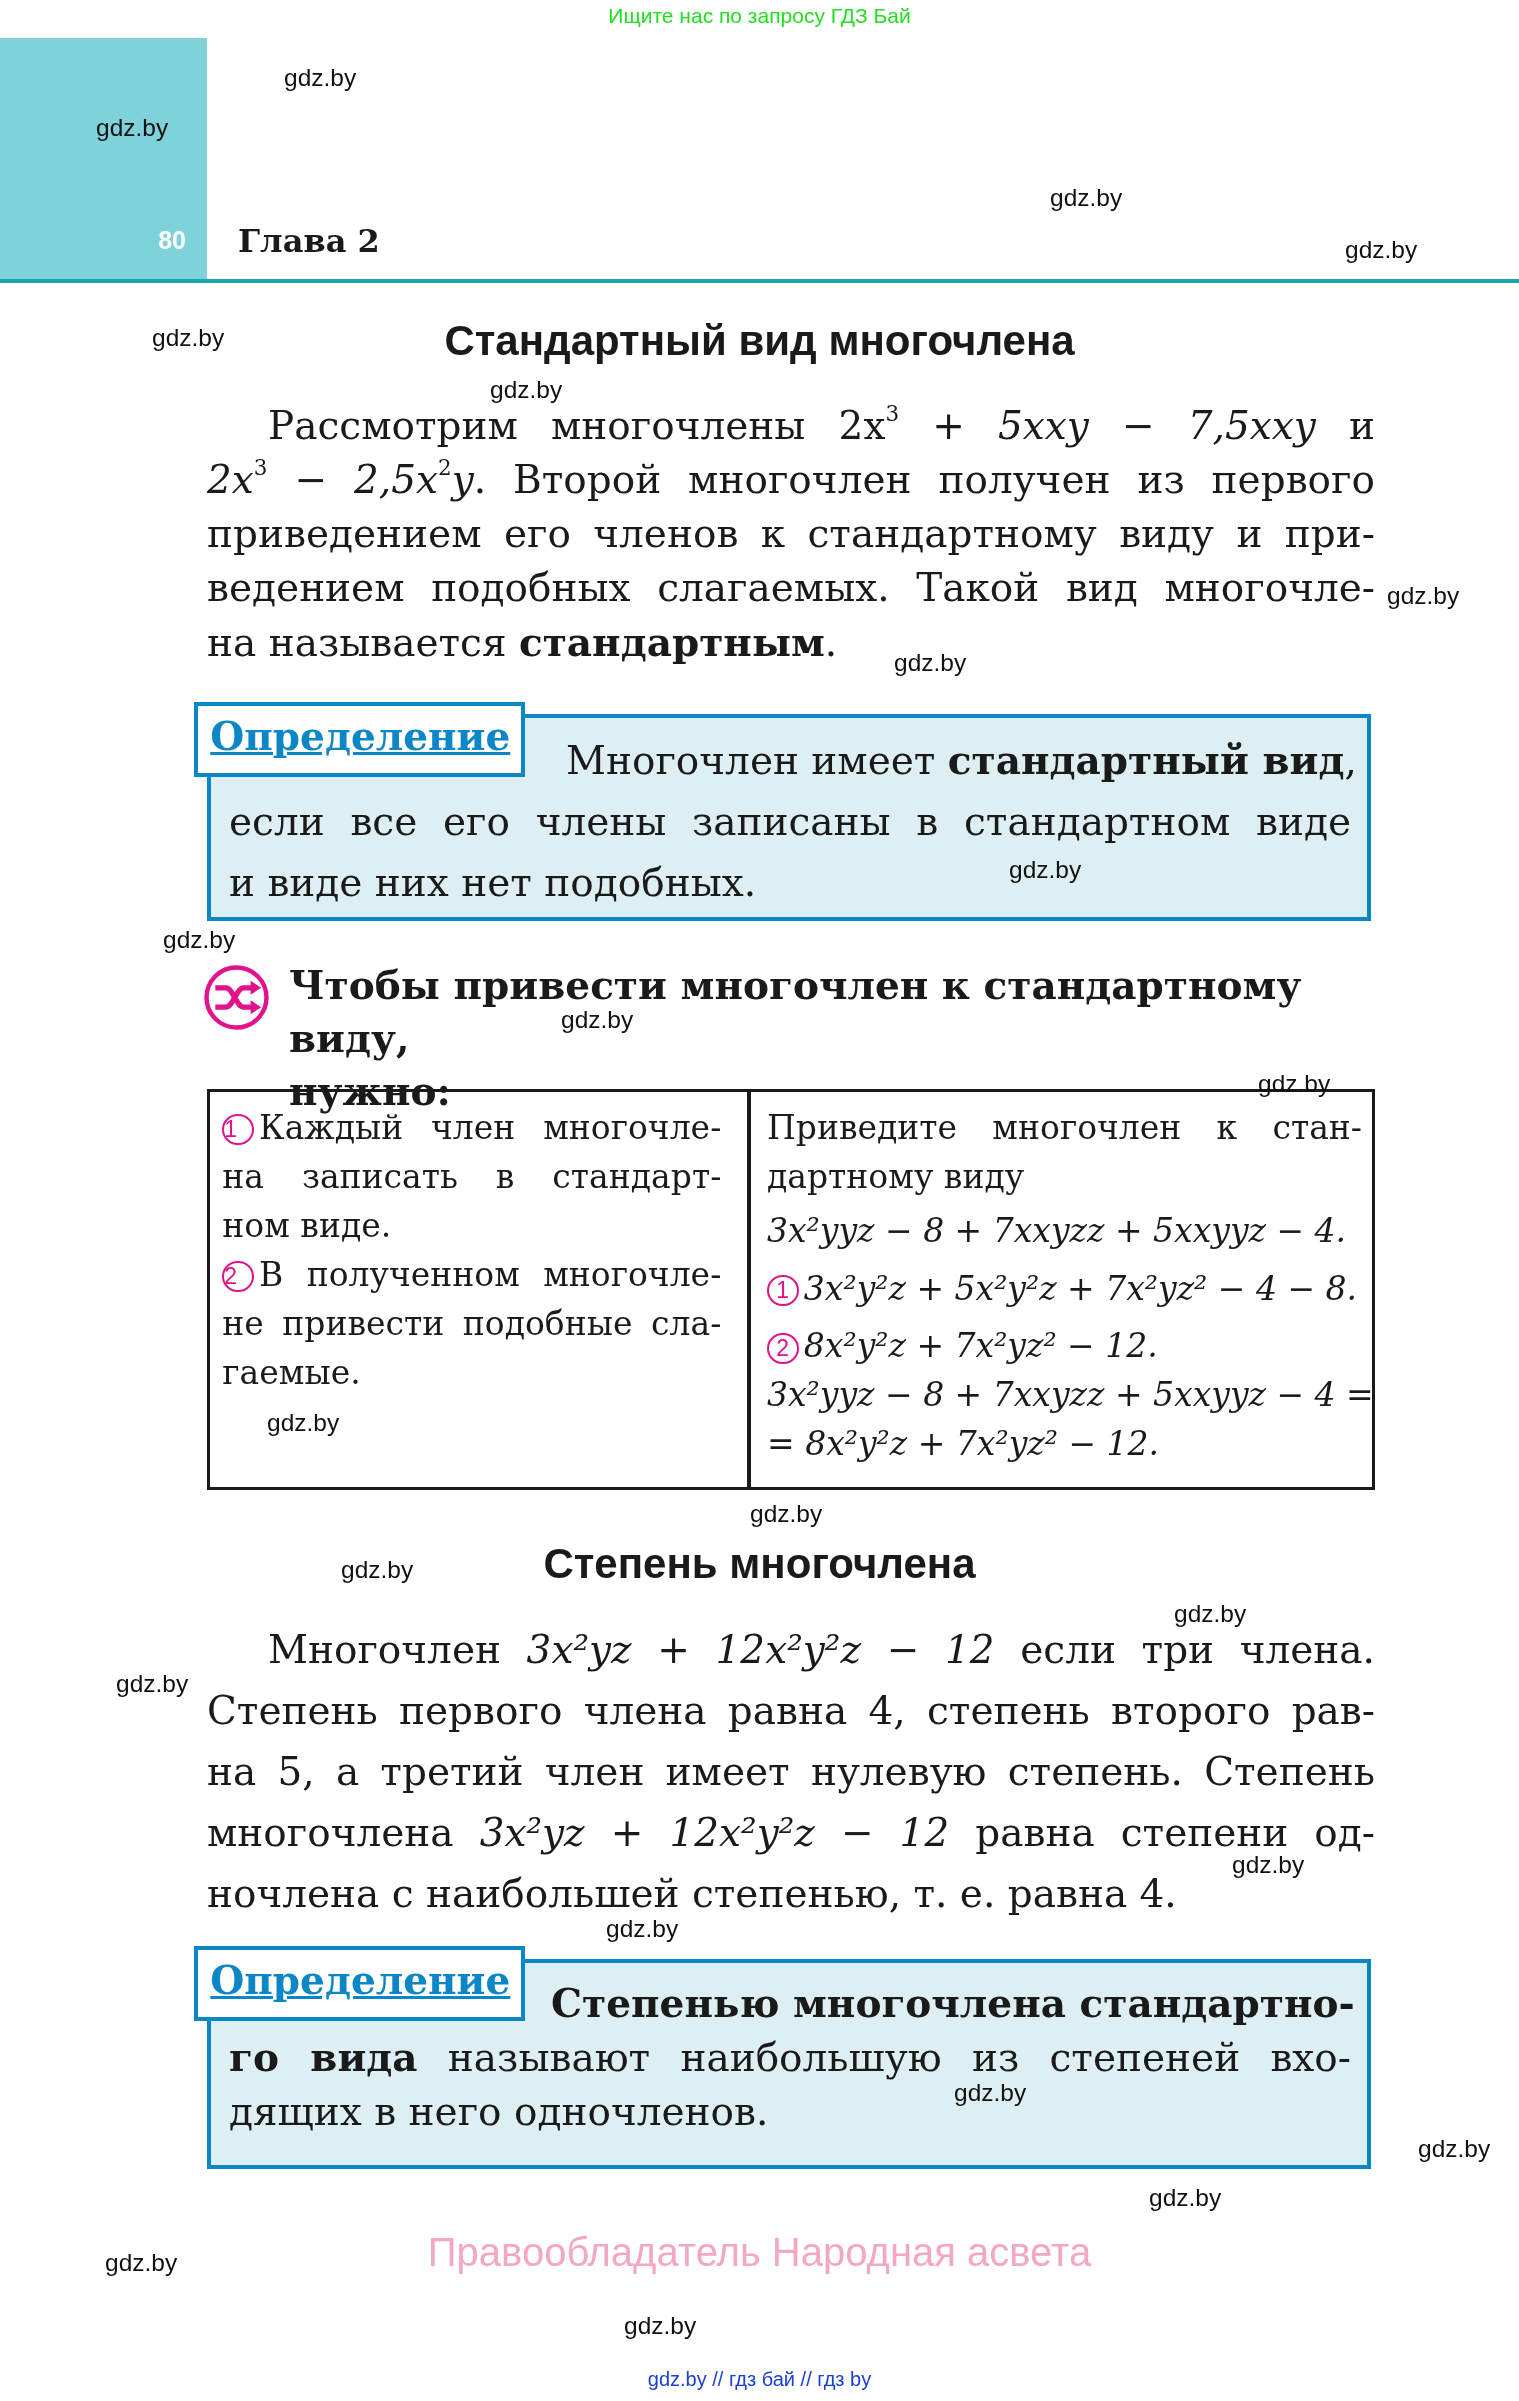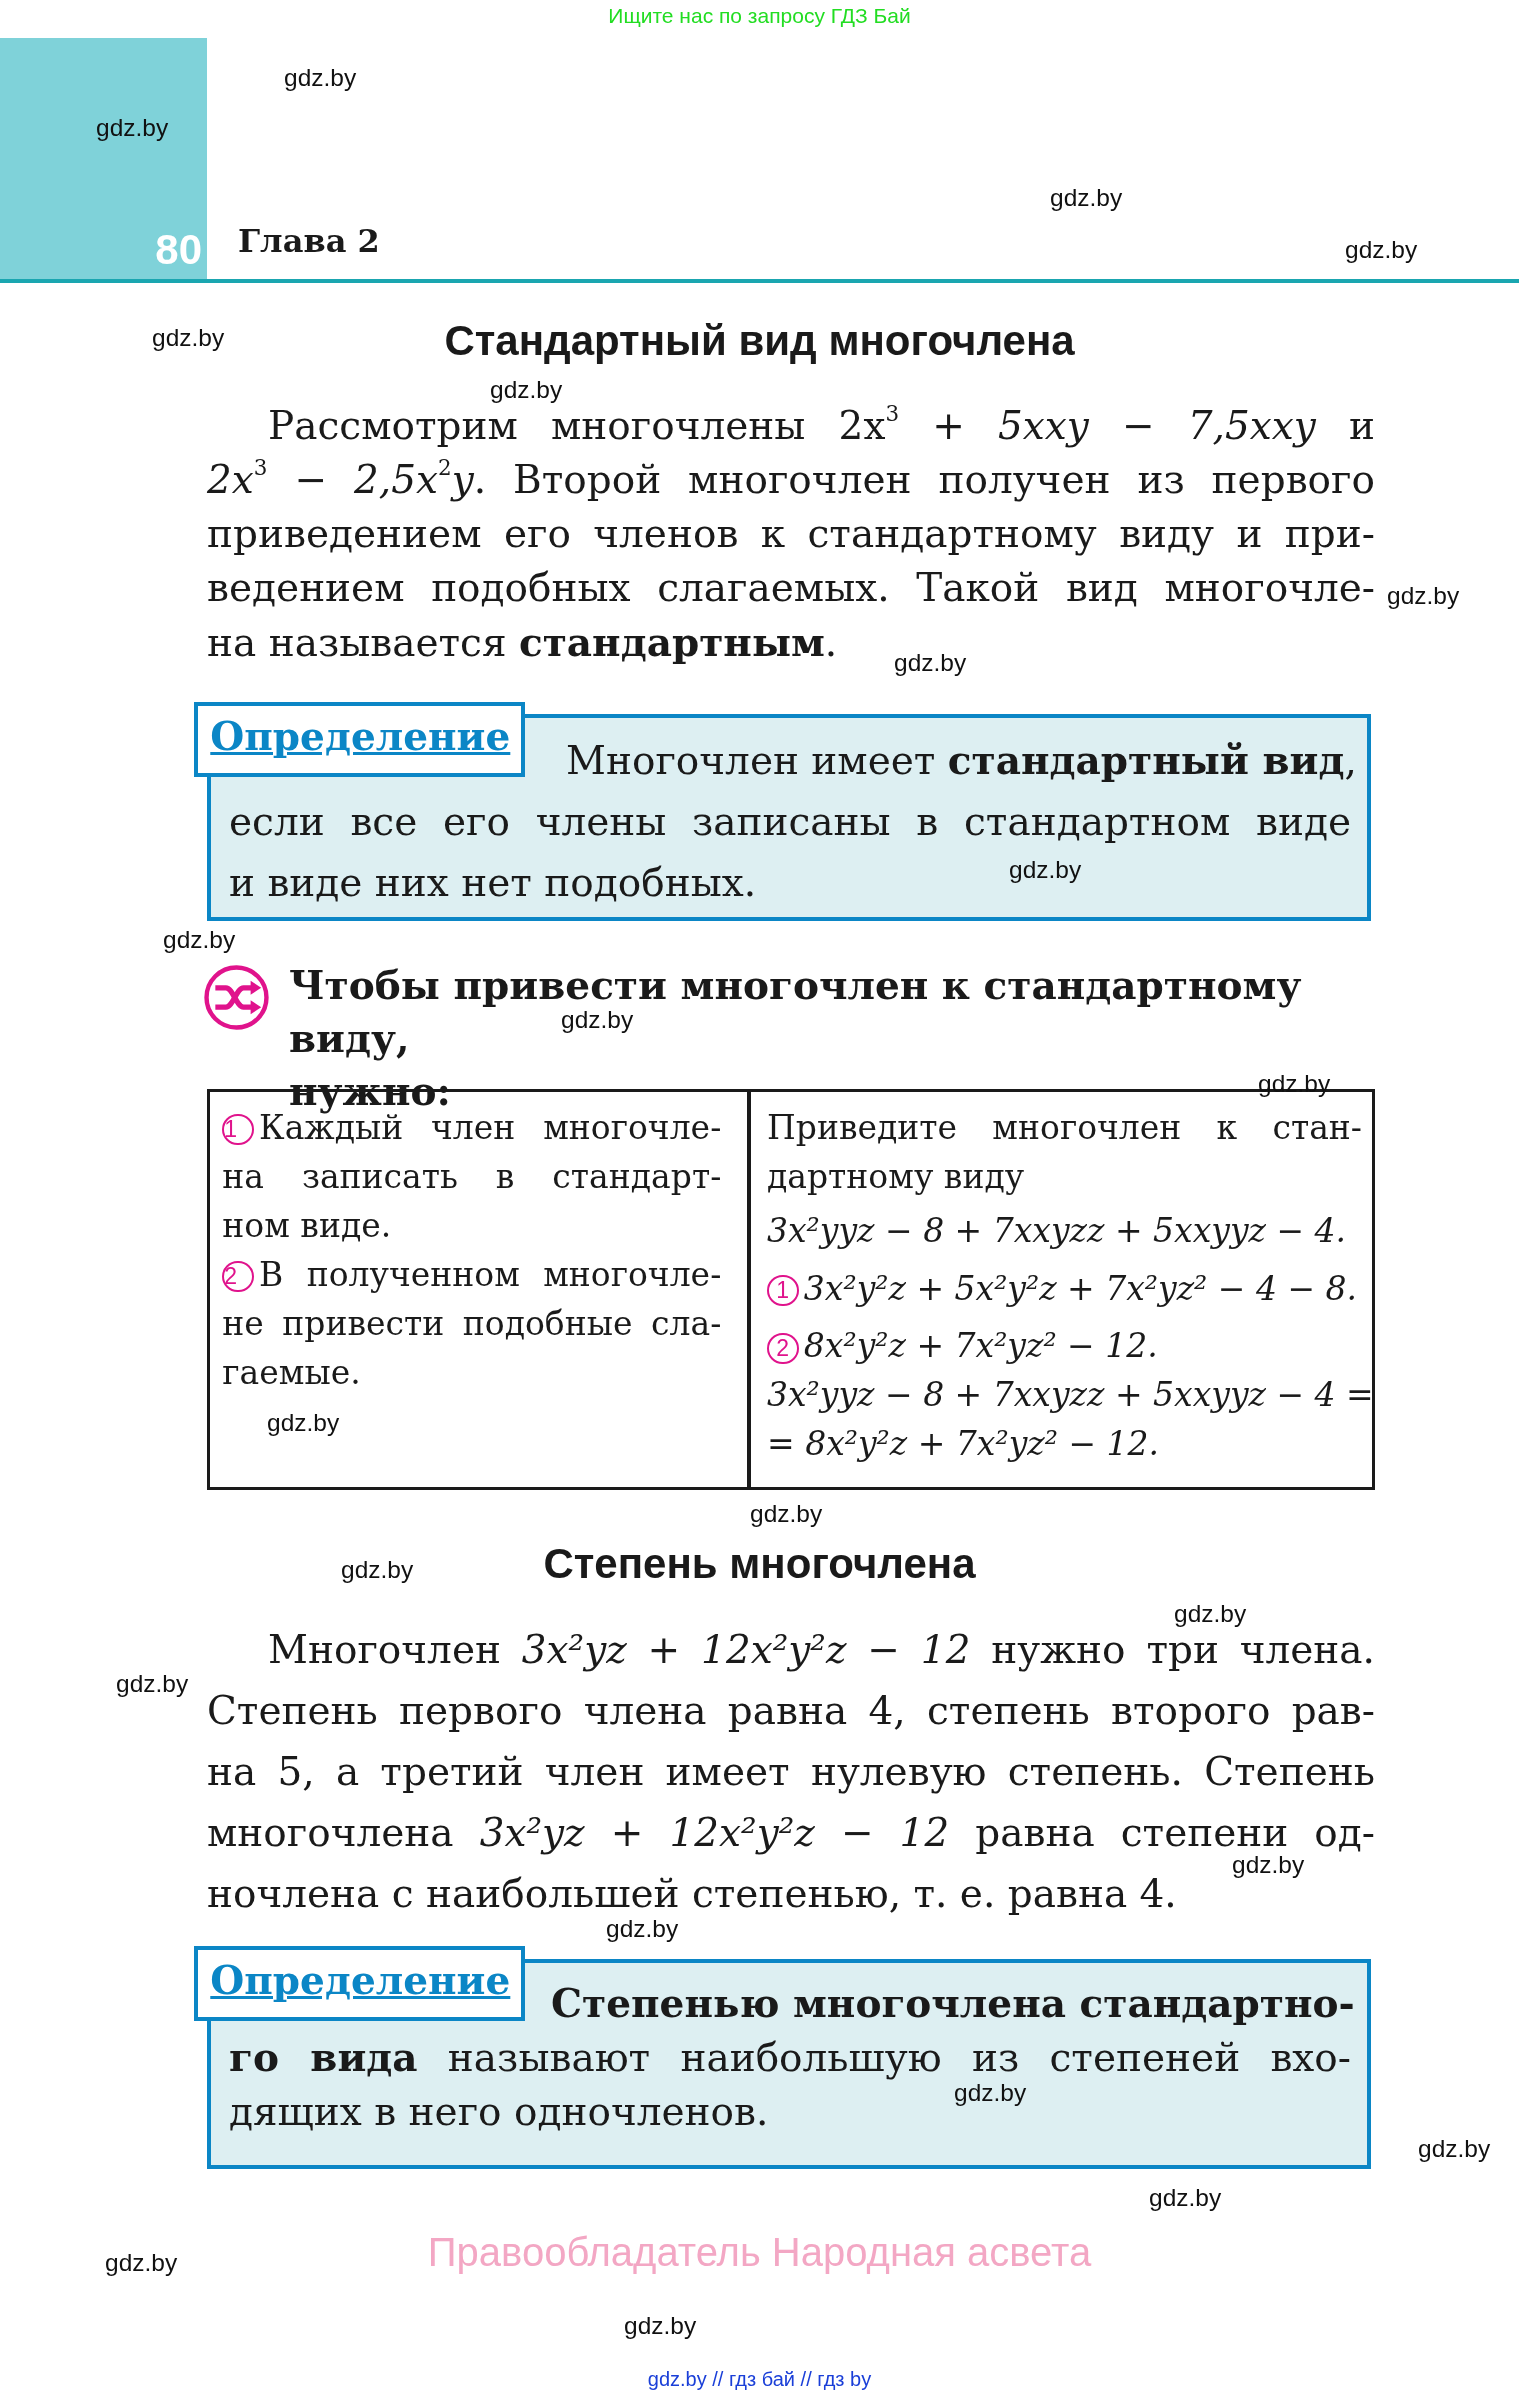--- a/index.html
+++ b/index.html
@@ -1,20 +1,20 @@
 <!DOCTYPE html>
 <html style="font-size:14px"><head>
 <meta charset="utf-8">
 <style>
   html, body { margin:0; padding:0; background:#ffffff; }
   body { width:1519px; height:2401px; position:relative; overflow:hidden; font-family:"DejaVu Serif", serif; color:#1a1a1a; }
   .wm { position:absolute; font-family:"Liberation Sans", sans-serif; font-size:24.5px; color:#111; white-space:nowrap; }
   .top-banner { position:absolute; top:3.5px; left:0; width:1519px; text-align:center; font-family:"Liberation Sans", sans-serif; font-size:21px; color:#22dd22; }
   .side-tab { position:absolute; left:0; top:38px; width:207px; height:242px; background:#7fd2d9; }
-  .page-num { position:absolute; left:16px; top:226px; width:186px; text-align:right; font-family:"Liberation Sans", sans-serif; font-weight:bold; font-size:42px; color:#ffffff; }
+  .page-num { position:absolute; left:0; top:226px; width:186px; text-align:right; font-family:"Liberation Sans", sans-serif; font-weight:bold; font-size:25px; color:#ffffff; }
   .chapter { position:absolute; left:238px; top:222px; font-family:"DejaVu Serif", serif; font-weight:bold; font-size:32px; color:#1a1a1a; }
   .header-rule { position:absolute; left:0; top:279px; width:1519px; height:4.4px; background:#1aa6b0; }
   .section-title { position:absolute; left:0; width:1519px; text-align:center; font-family:"Liberation Sans", sans-serif; font-weight:bold; font-size:42px; color:#1a1a1a; }
   .para { position:absolute; left:207px; width:1168px; font-family:"DejaVu Serif", serif; font-size:39px; line-height:54px; text-align:justify; color:#1a1a1a; }
   .para .line { display:block; text-align:justify; text-align-last:justify; white-space:nowrap; }
   .para .line.last { text-align-last:left; }
   .math { font-family:"DejaVu Serif", serif; font-style:italic; }
   .num { font-style:normal; }
   sup { font-size:0.55em; vertical-align:0.85em; line-height:0; font-style:normal; }
   b { font-weight:bold; }
@@ -97,21 +97,21 @@
     <span class="line math" style="margin-top:8.8px"><span class="circ" style="font-style:normal">1</span><span>3x²y²z + 5x²y²z + 7x²yz² − 4 − 8.</span></span>
     <span class="line math" style="margin-top:8.8px"><span class="circ" style="font-style:normal">2</span><span>8x²y²z + 7x²yz² − 12.</span></span>
     <span class="line math">3x²yyz − 8 + 7xxyzz + 5xxyyz − 4 =</span>
     <span class="line math">= 8x²y²z + 7x²yz² − 12.</span>
   </div>
 </div>
 
 <div class="section-title" style="top:1540px;">Степень многочлена</div>
 
 <div class="para" style="top:1619px; line-height:61px;">
-  <span class="line"><span style="margin-left:61px">Многочлен</span> <span class="math">3x²yz + 12x²y²z − 12</span> <span>нужно три члена.</span></span>
+  <span class="line"><span style="margin-left:61px">Многочлен</span> <span class="math">3x²yz + 12x²y²z − 12</span> <span>если три члена.</span></span>
   <span class="line">Степень первого члена равна 4, степень второго рав-</span>
   <span class="line">на 5, а третий член имеет нулевую степень. Степень</span>
   <span class="line"><span>многочлена</span> <span class="math">3x²yz + 12x²y²z − 12</span> <span>равна степени од-</span></span>
   <span class="line last">ночлена с наибольшей степенью, т. е. равна 4.</span>
 </div>
 
 <div class="def-box" style="top:1959px; height:210px;"></div>
 <div class="def-label" style="left:194px; top:1946px; width:331px; height:75px;">Определение</div>
 <div class="def-text" style="left:551px; top:1973px; width:798px; text-align:justify; text-align-last:justify;"><b>Степенью многочлена стандартно-</b></div>
 <div class="def-text" style="left:229px; top:2027px; width:1122px; text-align:justify; text-align-last:justify;"><b>го вида</b><span> называют наибольшую из степеней вхо-</span></div>

